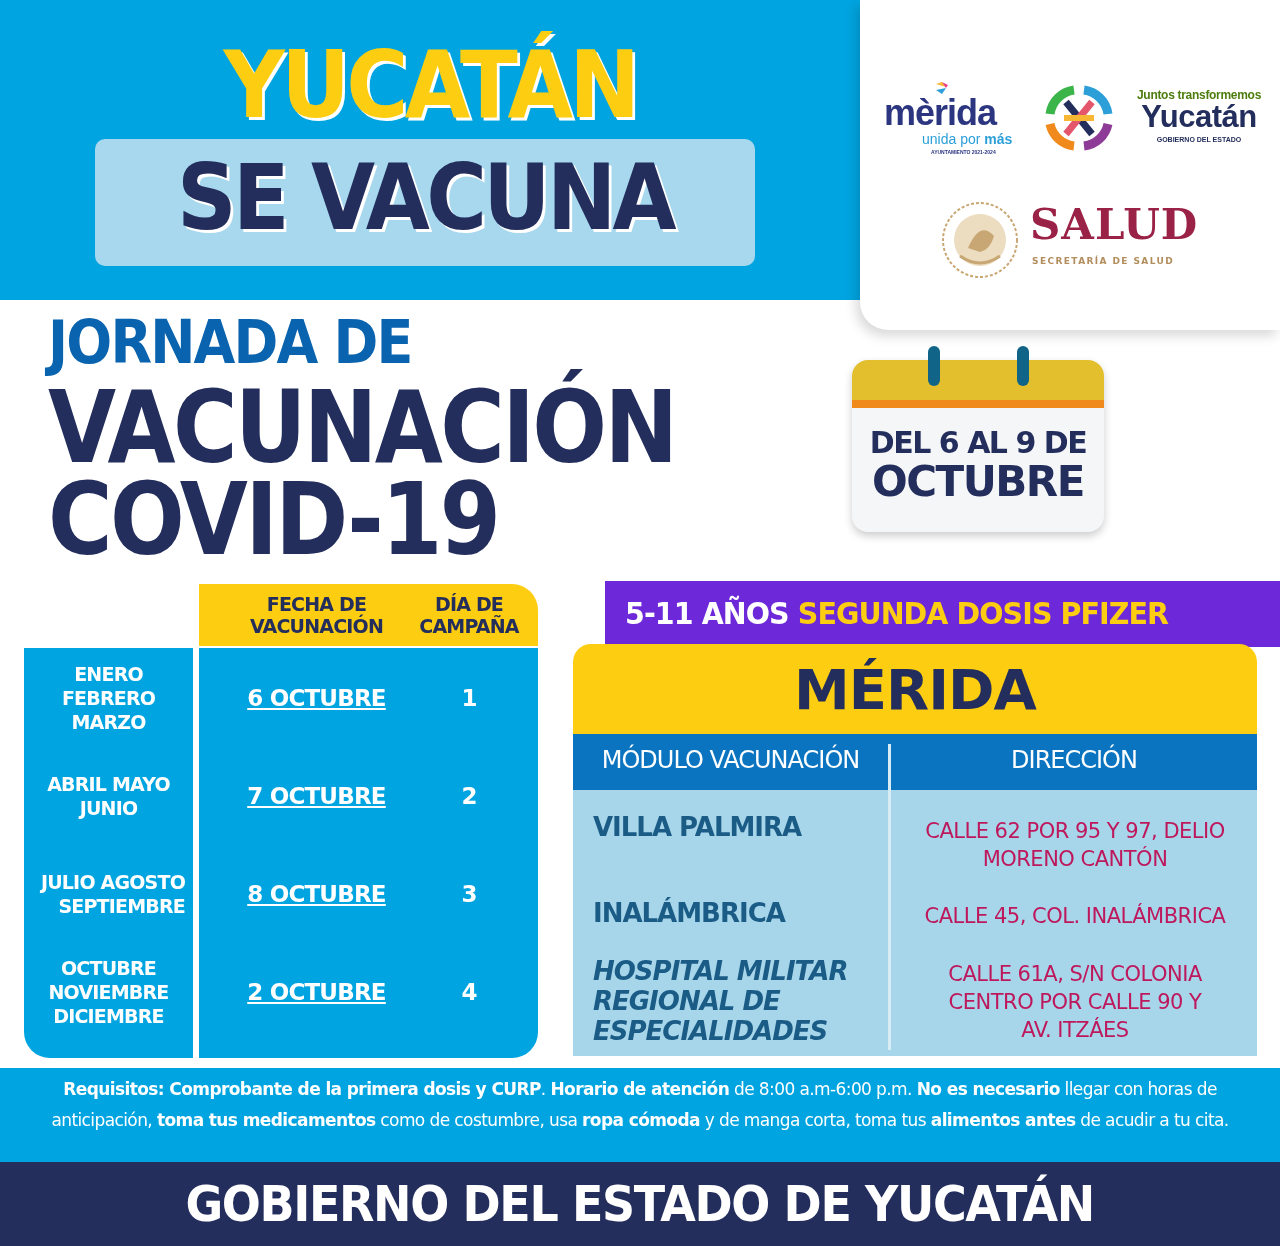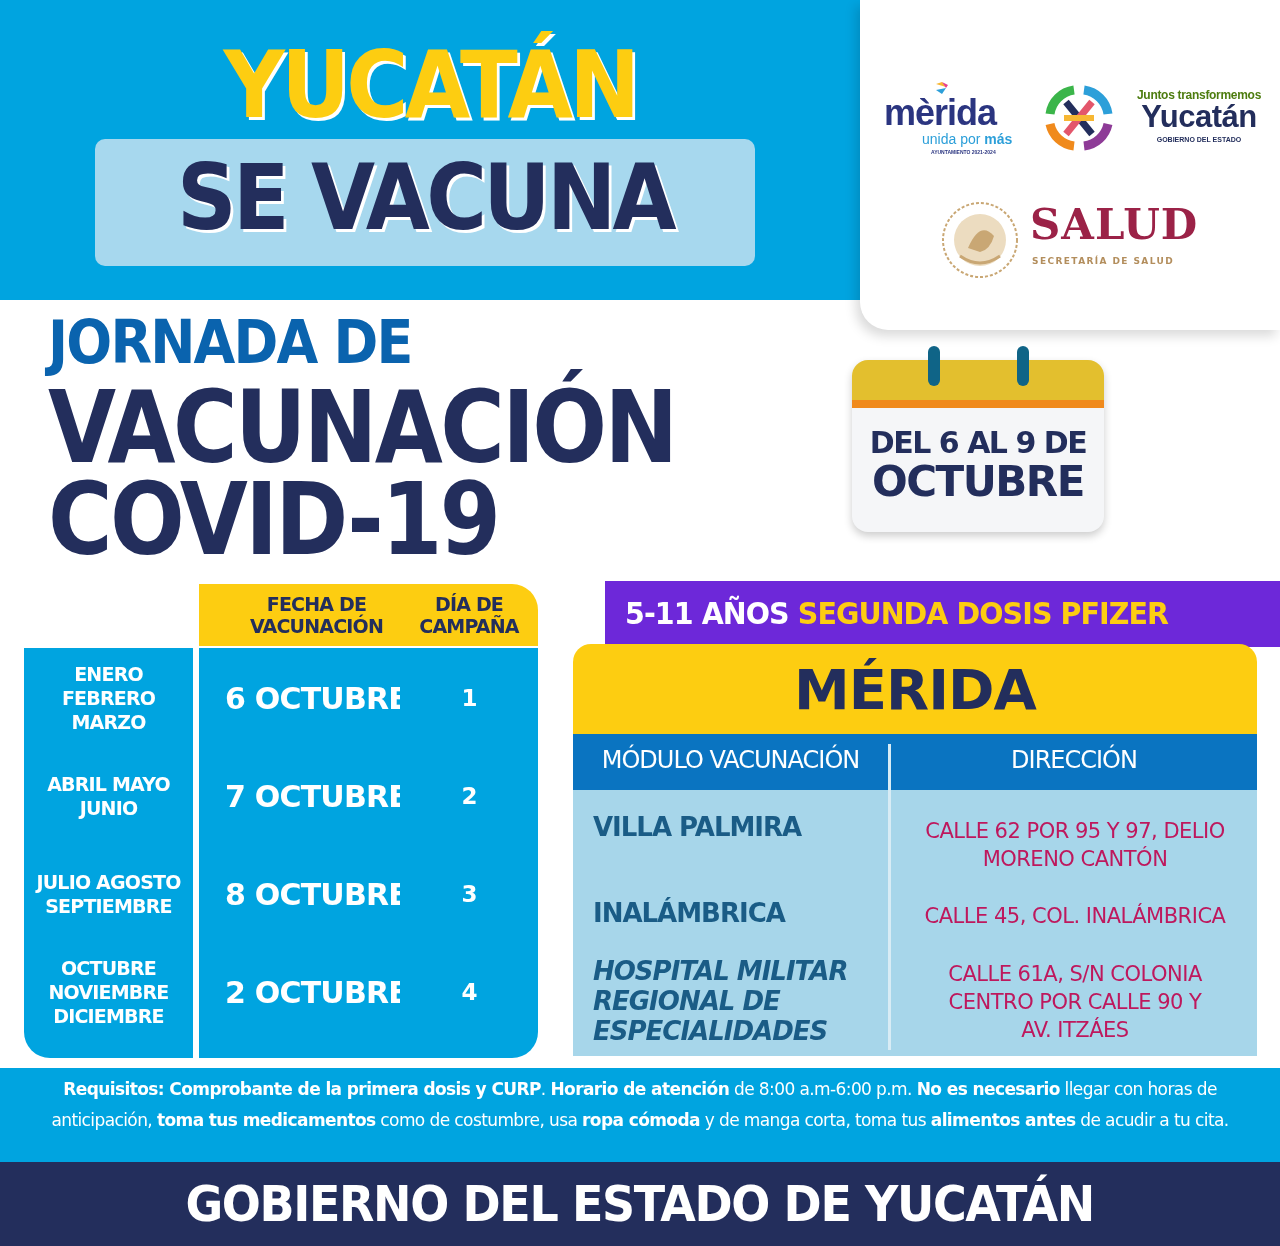--- a/index.html
+++ b/index.html
@@ -60,21 +60,21 @@
   .dose-yellow { color: #fdcd11; }
 
   .sched { position: absolute; left: 24px; top: 584px; width: 514px; height: 474px; border-radius: 26px; overflow: hidden; background: #ffffff; }
   .sched-col { position: absolute; top: 0; height: 474px; }
   .sched-head { position: absolute; left: 0; top: 0; width: 100%; height: 62px; background: #fdcd11; display: flex; align-items: center; justify-content: center;
     text-align: center; color: #232e5c; font-weight: bold; font-size: 19px; line-height: 22px; letter-spacing: -0.8px; font-family: "DejaVu Sans", sans-serif; }
   .sched-body { position: absolute; left: 0; top: 64px; width: 100%; height: 410px; background: #00a4e0; }
   .sched-cell { position: absolute; left: 0; width: 100%; display: flex; align-items: center; justify-content: center; text-align: center;
     color: #ffffff; font-weight: bold; font-family: "DejaVu Sans", sans-serif; letter-spacing: -0.8px; }
   .cell-months { font-size: 19px; line-height: 24px; }
-  .cell-date { font-size: 30px; }
+  .cell-date { font-size: 23px; text-decoration: underline; }
   .cell-day { font-size: 23px; }
 
   .merida-tbl { position: absolute; left: 573px; top: 644px; width: 684px; height: 412px; border-radius: 18px 18px 0 0; overflow: hidden; }
   .merida-head { position: absolute; left: 0; top: 0; width: 100%; height: 90px; background: #fdcd11; text-align: center; }
   .merida-title { font-family: "DejaVu Sans", sans-serif; font-weight: bold; font-size: 56px; color: #232e5c; line-height: 92px; letter-spacing: -1px; }
   .merida-colhead { position: absolute; left: 0; top: 90px; width: 100%; height: 56px; background: #0a74c1; }
   .colhead-txt { position: absolute; top: 12px; font-family: "DejaVu Sans", sans-serif; font-size: 24px; color: #ffffff; letter-spacing: -1px; text-align: center; }
   .merida-body { position: absolute; left: 0; top: 146px; width: 100%; height: 266px; background: #a7d6ea; }
   .col-divider { position: absolute; left: 315px; top: 100px; width: 3px; height: 306px; background: #d8ecf5; }
   .mod-name { position: absolute; left: 20px; font-family: "DejaVu Sans", sans-serif; font-weight: bold; font-size: 26px; color: #1a5c86; letter-spacing: -1px; line-height: 30px; }
@@ -155,21 +155,21 @@
     <span class="dose-white">5-11 AÑOS</span>
     <span class="dose-yellow">SEGUNDA DOSIS PFIZER</span>
   </div>
 </div>
 
 <div class="sched">
   <div class="sched-col" style="left:0; width:169px;">
     <div class="sched-body">
       <div class="sched-cell cell-months" style="top:0; height:100px; padding:16px 20px;">ENERO FEBRERO MARZO</div>
       <div class="sched-cell cell-months" style="top:98px; height:100px; padding:0 20px;">ABRIL MAYO JUNIO</div>
-      <div class="sched-cell cell-months" style="top:196px; height:100px; padding:0 8px;">JULIO AGOSTO SEPTIEMBRE</div>
+      <div class="sched-cell cell-months" style="top:196px; height:100px; padding:0 8px;text-align:right;">JULIO AGOSTO SEPTIEMBRE</div>
       <div class="sched-cell cell-months" style="top:294px; height:100px; padding:0 12px;">OCTUBRE NOVIEMBRE DICIEMBRE</div>
     </div>
   </div>
   <div class="sched-col" style="left:175px; width:235px;">
     <div class="sched-head">FECHA DE VACUNACIÓN</div>
     <div class="sched-body">
       <div class="sched-cell cell-date" style="top:0; height:100px;">6 OCTUBRE</div>
       <div class="sched-cell cell-date" style="top:98px; height:100px;">7 OCTUBRE</div>
       <div class="sched-cell cell-date" style="top:196px; height:100px;">8 OCTUBRE</div>
       <div class="sched-cell cell-date" style="top:294px; height:100px;">2 OCTUBRE</div>

